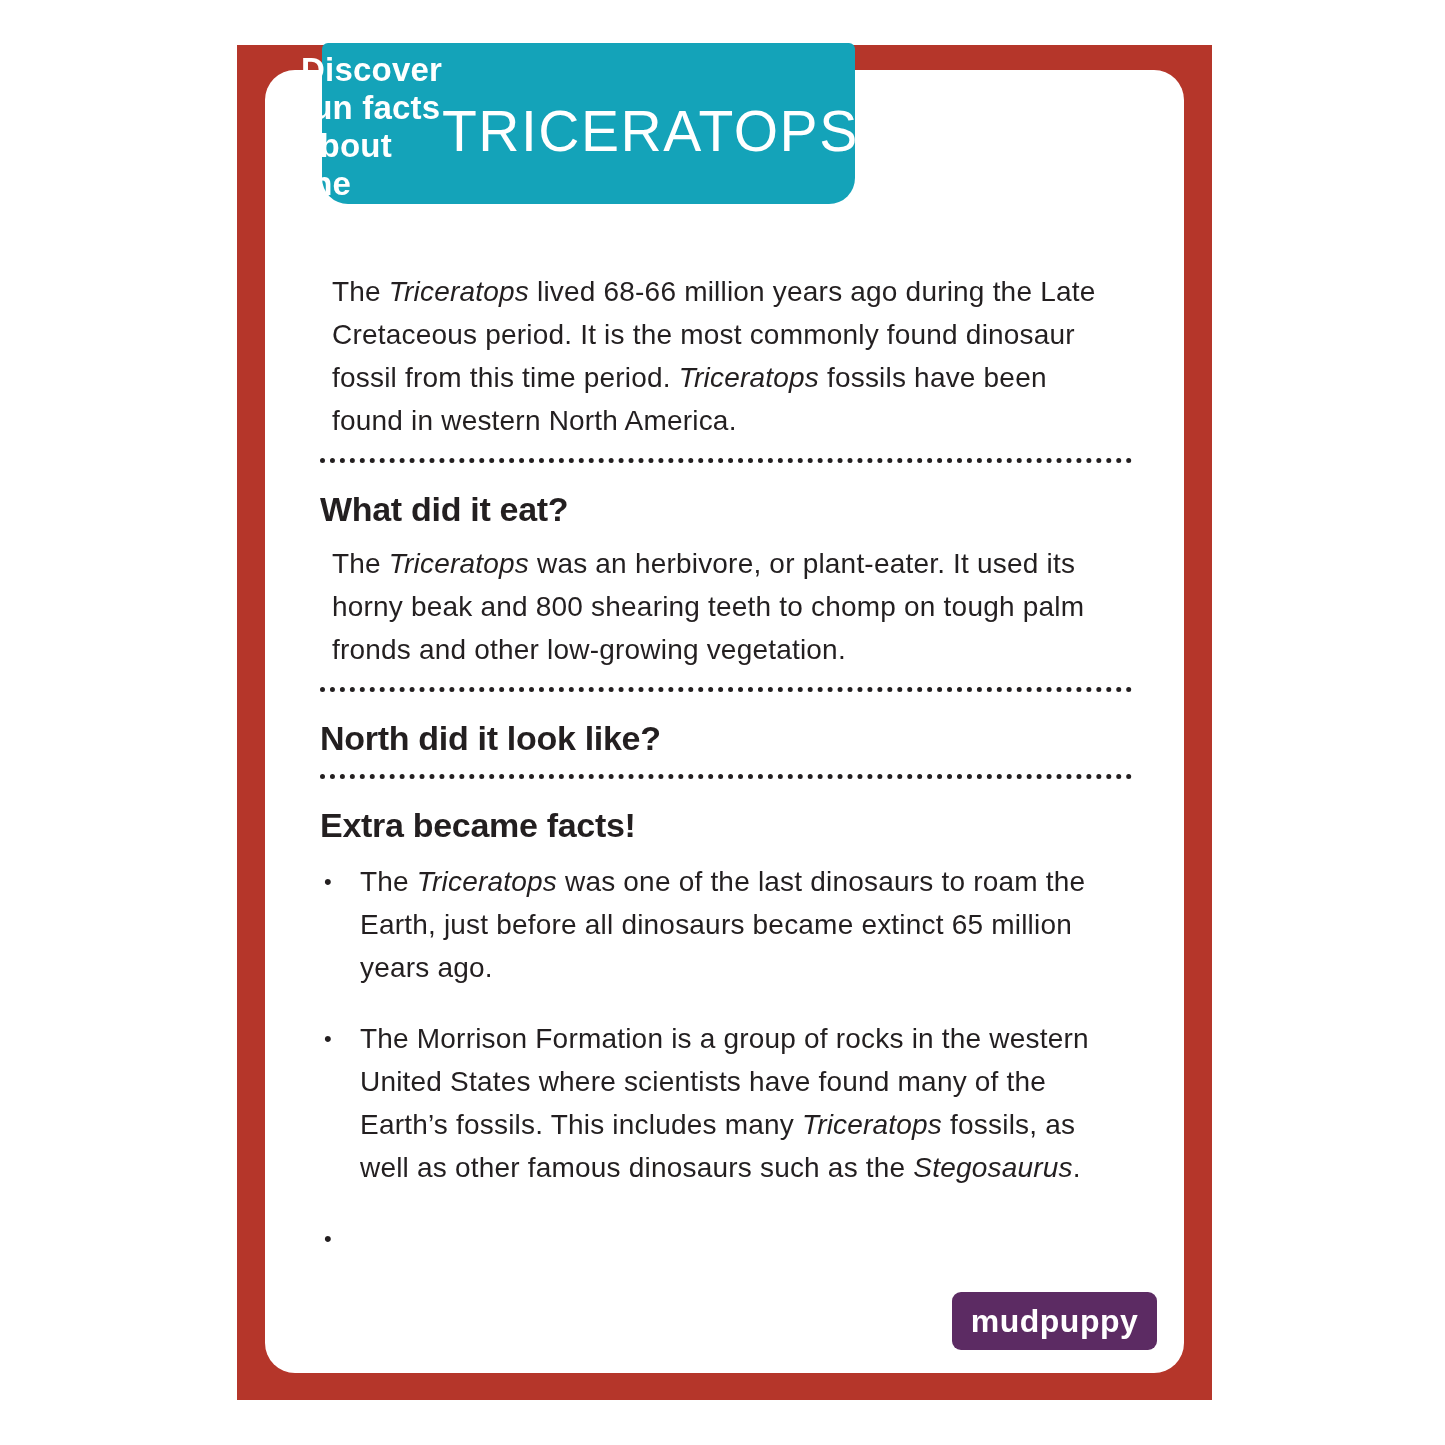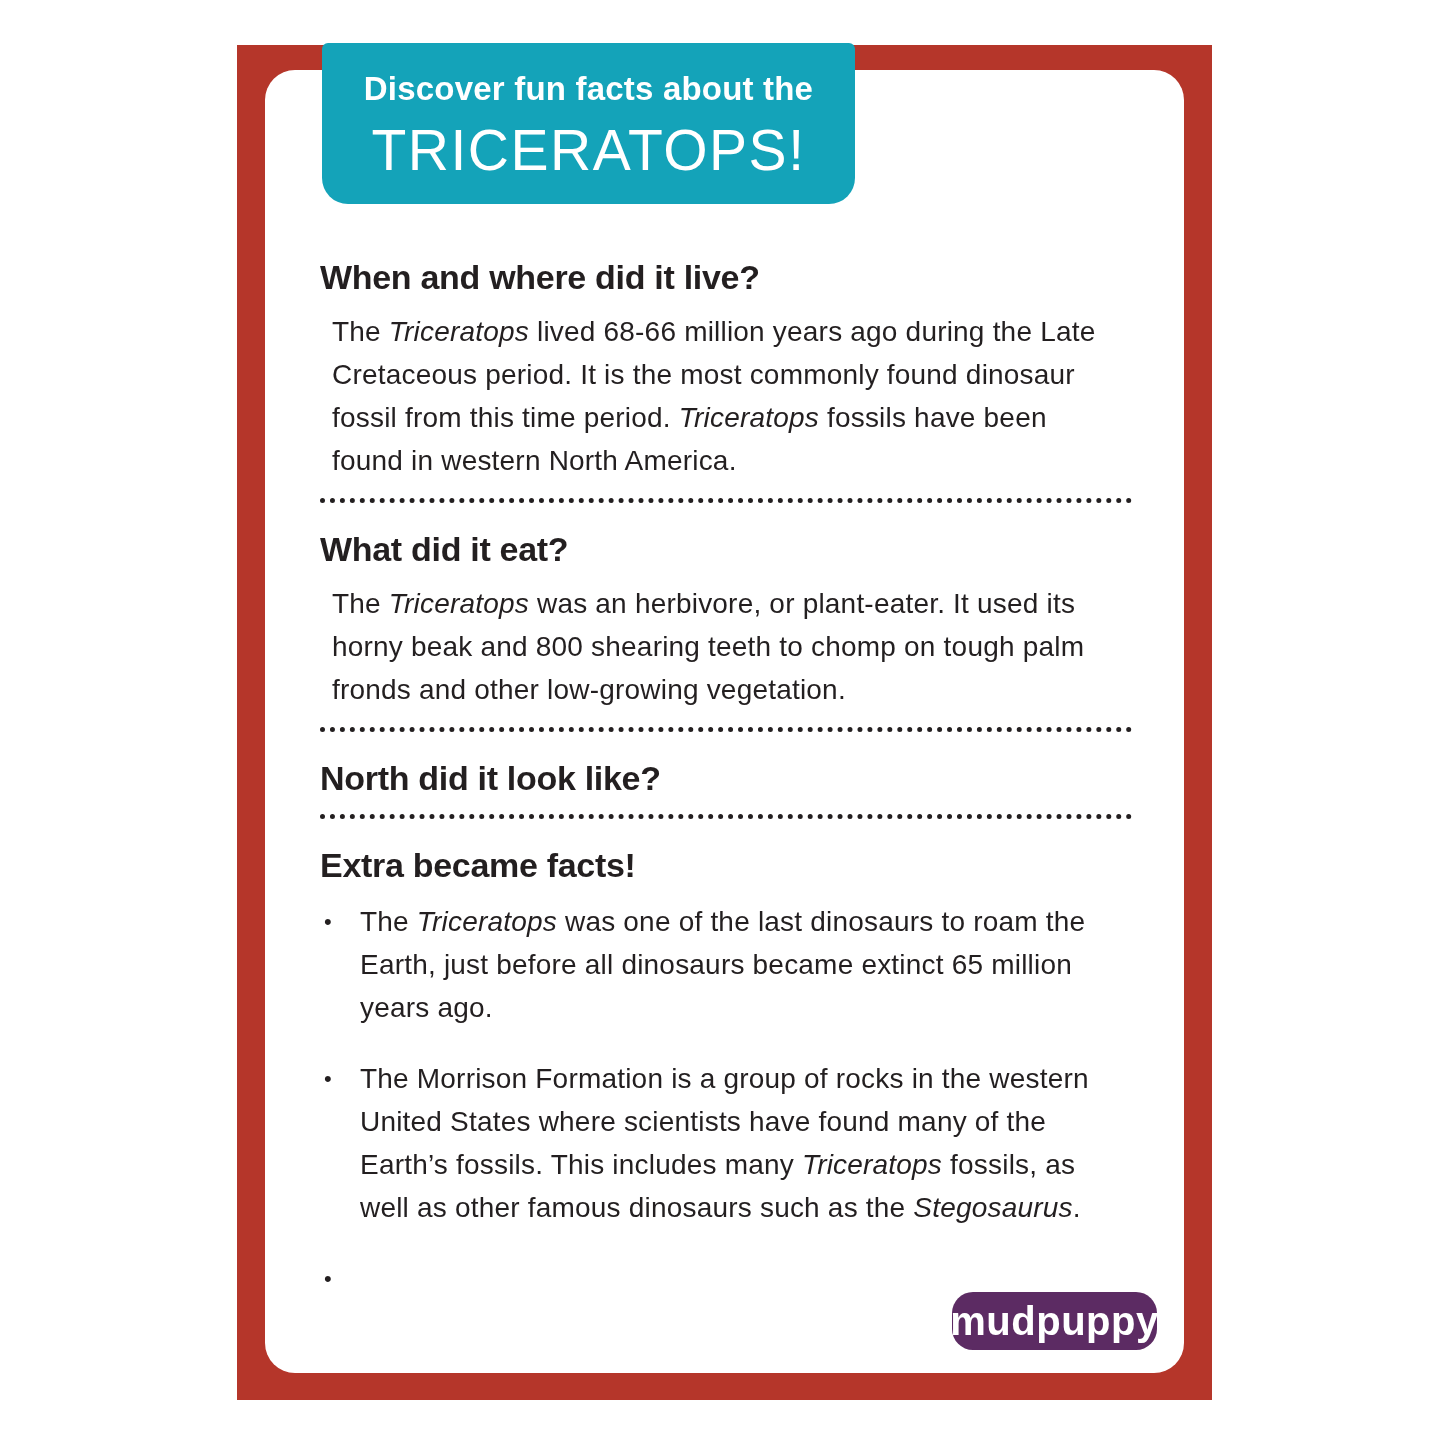--- a/index.html
+++ b/index.html
@@ -25,21 +25,21 @@
   .card{
     position:absolute;left:28px;top:25px;right:28px;bottom:27px;
     background:#ffffff;border-radius:30px;
   }
 
   
   .banner{
     position:absolute;left:322px;top:43px;width:533px;height:161px;
     background:var(--banner-teal);
     border-radius:6px 6px 26px 26px;
-    display:flex;flex-direction:column;align-items:center;justify-content:center;
+    display:flex;flex-direction:row;align-items:center;justify-content:center;
     color:#ffffff;text-align:left;padding-top:6px;
   }
   .banner-sub{font-size:33px;font-weight:bold;letter-spacing:0.2px;}
   .banner-title{font-size:57px;font-weight:normal;letter-spacing:1.5px;margin-top:9px;}
 
   
   .content{
     position:absolute;left:320px;top:258px;width:812px;
   }
   .section-heading{
@@ -56,43 +56,42 @@
   .extra-list{margin:15px 0 0 0;padding:0;list-style:none;}
   .fact-item{display:flex;margin:0 0 28px 0;}
   .bullet-marker{
     flex:0 0 40px;font-size:22px;line-height:43px;padding-left:4px;
   }
   .fact-text{flex:1;font-size:28px;line-height:43px;letter-spacing:0.2px;}
 
   
   .logo{
     position:absolute;left:952px;top:1292px;width:205px;height:58px;
-    background:var(--logo-purple);border-radius:21px;
+    background:var(--logo-purple);border-radius:9px;
     display:flex;align-items:center;justify-content:center;
-    color:#ffffff;font-size:40px;font-weight:bold;letter-spacing:0.5px;
+    color:#ffffff;font-size:32px;font-weight:bold;letter-spacing:0.5px;
   }
 </style>
 </head>
 <body>
 
 <div class="page">
 
   <div class="frame">
     <div class="card"></div>
   </div>
 
   <div class="banner">
     <div class="banner-sub">Discover fun facts about the</div>
     <div class="banner-title">TRICERATOPS!</div>
   </div>
 
   <div class="content">
 
     <section>
-      <h2 class="section-heading">When and where did it live?</h2>
       <p class="section-body"><span>The </span><i>Triceratops</i><span> lived 68-66 million years ago during the Late Cretaceous period. It is the most commonly found dinosaur fossil from this time period. </span><i>Triceratops</i><span> fossils have been found in western North America.</span></p>
       <div class="divider"></div>
     </section>
 
     <section>
       <h2 class="section-heading">What did it eat?</h2>
       <p class="section-body"><span>The </span><i>Triceratops</i><span> was an herbivore, or plant-eater. It used its horny beak and 800 shearing teeth to chomp on tough palm fronds and other low-growing vegetation.</span></p>
       <div class="divider"></div>
     </section>
 

